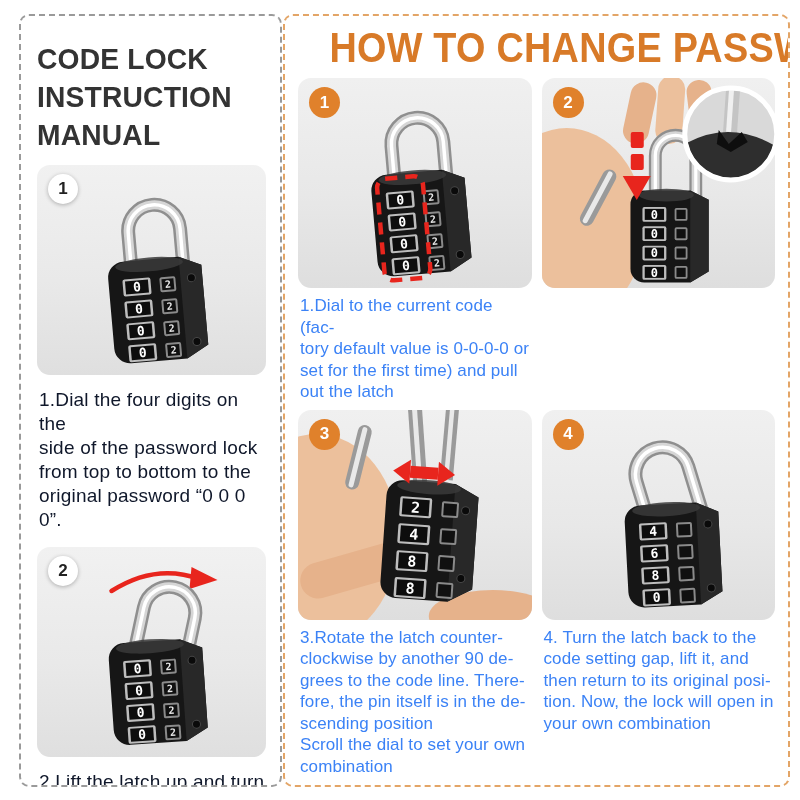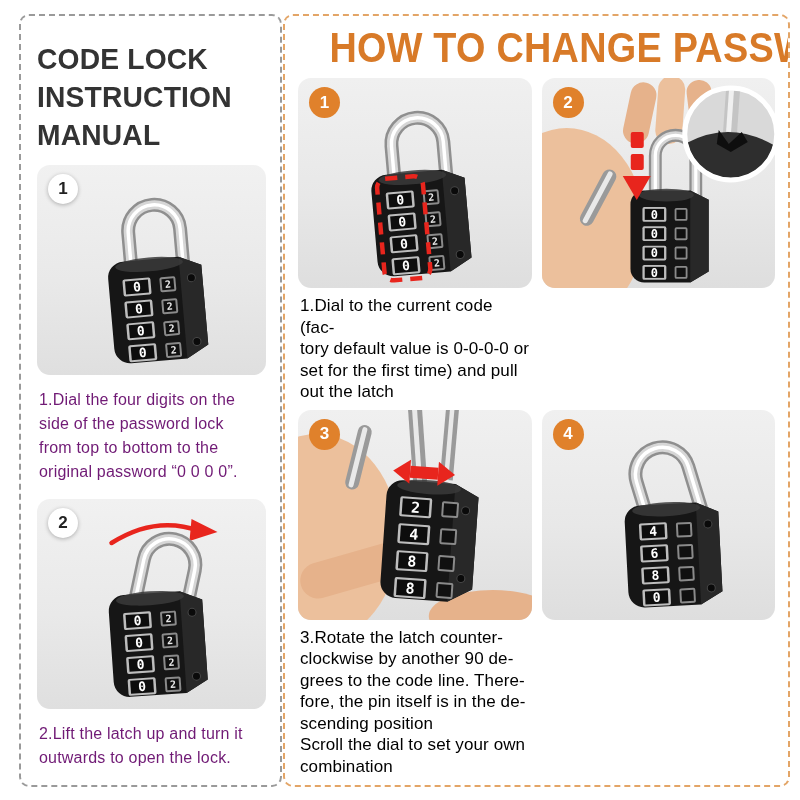--- a/index.html
+++ b/index.html
@@ -10,37 +10,37 @@
   .left-box{position:absolute;left:19px;top:14px;width:263px;height:773px;
     border:2px dashed #9a9a9a;border-radius:10px;box-sizing:border-box;
     padding:24px 14px 10px 16px;overflow:hidden;}
   .left-title{font-weight:800;font-size:30px;line-height:38px;color:#333333;
     letter-spacing:.2px;transform:scaleX(.94);transform-origin:left top;white-space:nowrap;}
   .lphoto{position:relative;width:100%;height:210px;border-radius:13px;margin-top:11px;
     background:linear-gradient(180deg,#f1f1f1 0%,#e9e9e9 55%,#dfdfdf 100%);overflow:hidden;}
   .lbadge{position:absolute;top:9px;left:11px;width:30px;height:30px;border-radius:50%;
     background:#ffffff;box-shadow:0 1px 4px rgba(0,0,0,.28);color:#222;
     font-size:17px;font-weight:600;display:flex;align-items:center;justify-content:center;z-index:3;}
-  .lcaption{font-size:16px;line-height:24px;letter-spacing:.2px;margin:13px 0 15px 2px;
-    white-space:pre-line;color:#701a75;}
+  .lcaption{font-size:19px;line-height:24px;letter-spacing:.2px;margin:13px 0 15px 2px;
+    white-space:pre-line;color:#0f172a;}
 
   
   .right-box{position:absolute;left:283px;top:14px;width:507px;height:773px;
     border:2px dashed #e3a567;border-radius:10px;box-sizing:border-box;
     padding:8px 13px 6px 13px;overflow:hidden;}
   .right-title{text-align:center;margin:2px 0 8px 0;}
   .right-title span{display:inline-block;font-weight:800;font-size:42px;line-height:44px;
     color:#d87a28;letter-spacing:.3px;transform:scaleX(.90);transform-origin:center;white-space:nowrap;}
   .rsteps{display:grid;grid-template-columns:1fr 1fr;column-gap:10px;}
   .rphoto{position:relative;width:100%;height:210px;border-radius:13px;
     background:linear-gradient(180deg,#f0f0f0 0%,#e8e8e8 55%,#dedede 100%);overflow:hidden;margin-bottom:5px;}
   .rbadge{position:absolute;top:9px;left:11px;width:31px;height:31px;border-radius:50%;
     background:#e0812b;color:#ffffff;font-size:17px;font-weight:700;
     display:flex;align-items:center;justify-content:center;z-index:3;}
-  .rcaption{font-size:17px;line-height:21.5px;color:#000000;letter-spacing:.1px;
+  .rcaption{font-size:17px;line-height:21.5px;color:#3b82f6;letter-spacing:.1px;
     white-space:pre-line;margin:7px 0 7px 2px;}
 
   
   .photo-svg{width:100%;height:100%;display:block;}
   .shA{fill:none;stroke:#8f8f8f;stroke-width:14;stroke-linecap:round;}
   .shB{fill:none;stroke:#d6d6d6;stroke-width:9;stroke-linecap:round;}
   .shC{fill:none;stroke:#ffffff;stroke-width:3.5;stroke-linecap:round;}
   .rodA{fill:#9a9a9a;}.rodB{fill:#e9e9e9;}
   .lockbody{fill:#161616;}
   .lockside{fill:#282828;}
@@ -416,16 +416,21 @@
             <g transform="translate(94,178)">
                 <rect class="df" width="28" height="17" rx="2"></rect>
                 <rect class="di" x="2.5" y="2" width="23" height="13"></rect>
                 <text class="dt" x="14" y="13">0</text>
                 <rect class="sf" x="37" y="1" width="16" height="15" rx="2"></rect>
                 <rect class="si" x="39" y="3" width="12" height="11"></rect>
               </g>
           </g>
         </svg>
       </div>
+      <div class="rcaption">4. Turn the latch back to the
+code setting gap, lift it, and
+then return to its original posi-
+tion. Now, the lock will open in
+your own combination</div>
     </div>
 
   </div>
 </div>
 
 </body></html>

